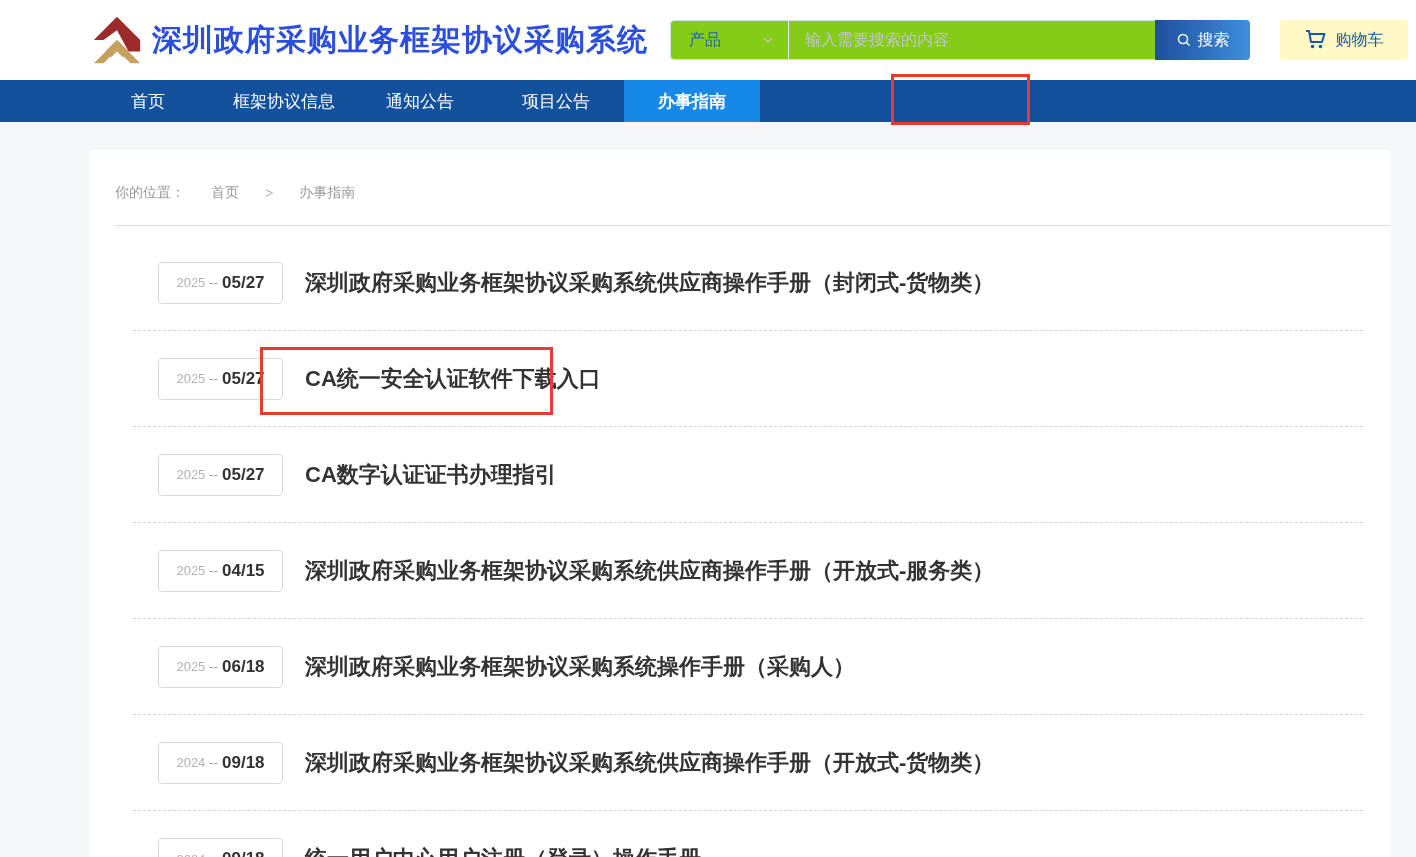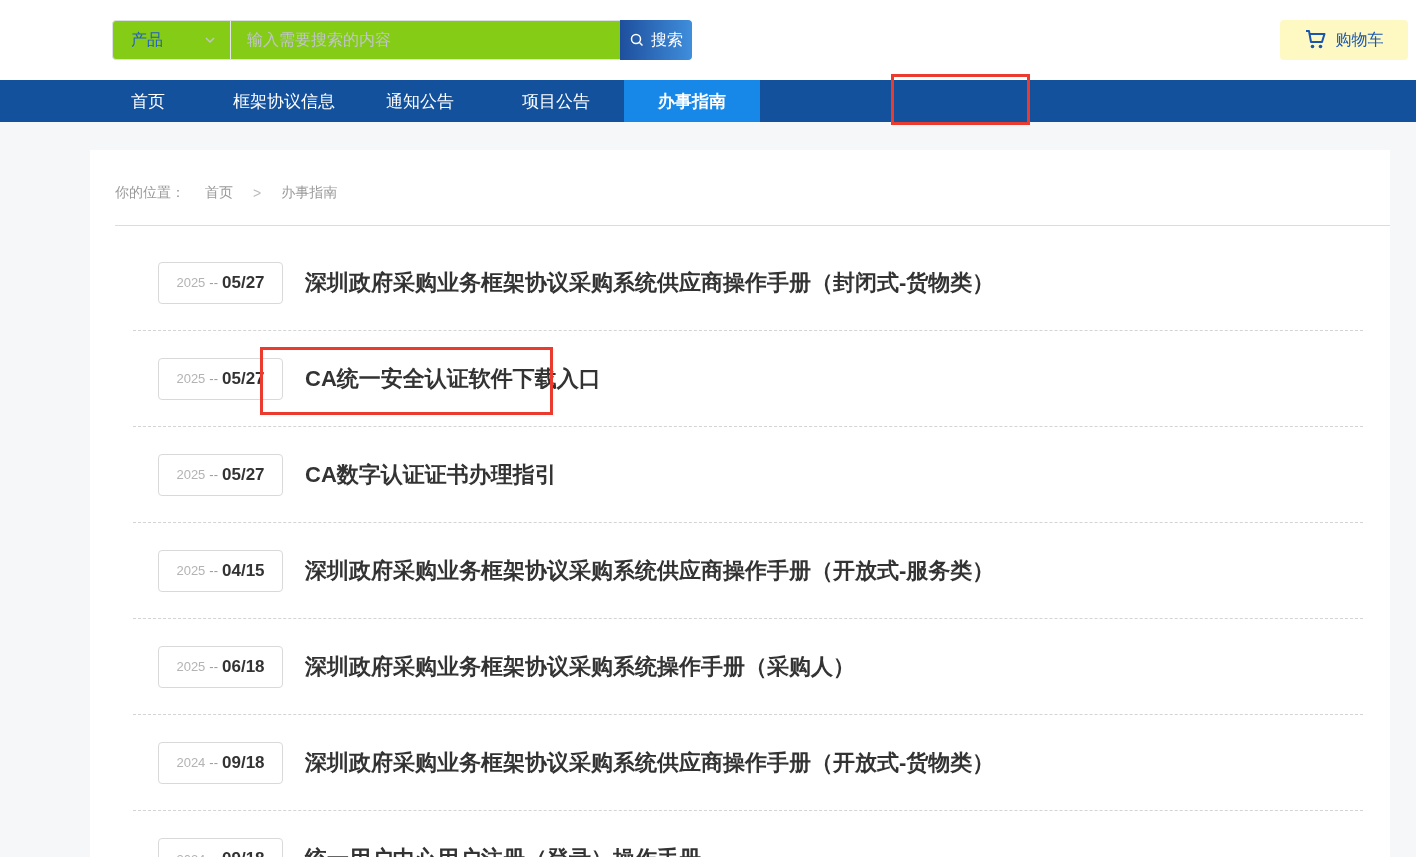--- a/index.html
+++ b/index.html
@@ -12,33 +12,33 @@
   .logo-wrap { display:flex; align-items:center; }
   .logo-icon { width:54px; height:54px; flex:0 0 auto; }
   .site-title { margin-left:8px; font-size:30px; font-weight:bold; color:#2b4ede; letter-spacing:1px; white-space:nowrap; }
 
   .search-group { display:flex; align-items:stretch; height:40px; margin-left:22px; border:1px solid #dcdfe6; border-radius:4px; background:#84cc16; width:580px; flex:0 0 auto; }
   .search-select { width:118px; display:flex; align-items:center; justify-content:space-between; padding:0 14px 0 18px; border-right:1px solid #e6e8eb; cursor:pointer; }
   .search-select .sel-label { color:#2660c0; font-size:16px; }
   .chevron { width:12px; height:12px; }
   .search-input { flex:1; border:none; outline:none; font-size:16px; padding:0 16px; color:#333; background:transparent; }
   .search-input::placeholder { color:#c0c4cc; }
-  .search-btn { width:72px; margin:-1px -1px -1px 0; border:none; border-radius:0 4px 4px 0; background:linear-gradient(90deg,#1e4f9d,#3f8edc); color:#fff; font-size:16px; display:flex; align-items:center; justify-content:center; gap:6px; cursor:pointer; }
+  .search-btn { width:95px; margin:-1px -1px -1px 0; border:none; border-radius:0 4px 4px 0; background:linear-gradient(90deg,#1e4f9d,#3f8edc); color:#fff; font-size:16px; display:flex; align-items:center; justify-content:center; gap:6px; cursor:pointer; }
 
   .cart-btn { margin-left:auto; margin-right:0; width:128px; height:40px; background:#fef9c3; border:none; border-radius:4px; display:flex; align-items:center; justify-content:center; gap:9px; color:#1a56b0; font-size:16px; cursor:pointer; }
 
   
   .nav-bar { height:42px; background:#14519c; display:flex; align-items:stretch; padding-left:80px; }
   .nav-item { width:136px; display:flex; align-items:center; justify-content:center; color:#ffffff; font-size:17px; cursor:pointer; }
   .nav-item.active { background:#1888e8; font-weight:bold; }
 
   
   .content-bg { height:735px; }
   .card { margin-left:90px; width:1300px; height:720px; margin-top:28px; background:#ffffff; }
-  .breadcrumb-row { padding:34px 0 0 25px; font-size:14px; color:#999; display:flex; align-items:center; gap:20px; }
+  .breadcrumb-row { padding:34px 0 0 25px; font-size:14px; color:#999; display:flex; align-items:center; gap:26px; }
   .breadcrumb-row .crumb { color:#999; cursor:pointer; }
   .crumb-sep { color:#bbb; }
   .card-divider { margin:23px 0 0 25px; border:none; border-top:1px solid #dcdcdc; }
 
   .doc-list { margin:9px 27px 0 43px; }
   .doc-row { height:96px; display:flex; align-items:center; border-bottom:1px dashed #d4d4d4; cursor:pointer; }
   .doc-row:last-child { border-bottom:none; }
   .date-box { margin-left:25px; width:125px; height:42px; border:1px solid #d9d9d9; border-radius:4px; background:#fff; display:flex; align-items:center; justify-content:center; gap:4px; flex:0 0 auto; }
   .date-year { font-size:13px; color:#b3b3b3; }
   .date-dash { font-size:13px; color:#999; }
@@ -49,20 +49,28 @@
   .annotation { position:absolute; border:3px solid #ea3b2e; pointer-events:none; }
   .anno-nav { left:891px; top:74px; width:139px; height:51px; }
   .anno-item { left:260px; top:347px; width:293px; height:68px; }
 </style>
 </head>
 <body>
 
 <div class="page">
 
   <div class="top-header">
+    <div class="logo-wrap">
+      <svg class="logo-icon" viewBox="0 0 56 56" xmlns="http://www.w3.org/2000/svg">
+        <path d="M4 28 L28 4 L52 28 L52 40 L40 40 L28 18 L14 28 Z" fill="#9e2b2b"></path>
+        <path d="M4 52 L28 28 L52 52 L42 52 L28 38 L14 52 Z" fill="#c5a05e"></path>
+        <path d="M16 40 L28 28 L40 40 L34 46 L28 40 L22 46 Z" fill="#c5a05e"></path>
+      </svg>
+      <div class="site-title">深圳政府采购业务框架协议采购系统</div>
+    </div>
 
     <div class="search-group">
       <div class="search-select">
         <span class="sel-label">产品</span>
         <svg class="chevron" viewBox="0 0 12 12">
             <path d="M2 4 L6 8 L10 4" fill="none" stroke="#c0c4cc" stroke-width="1.5"></path>
           </svg>
       </div>
       <input class="search-input" type="text" placeholder="输入需要搜索的内容" style="">
       <button class="search-btn">

